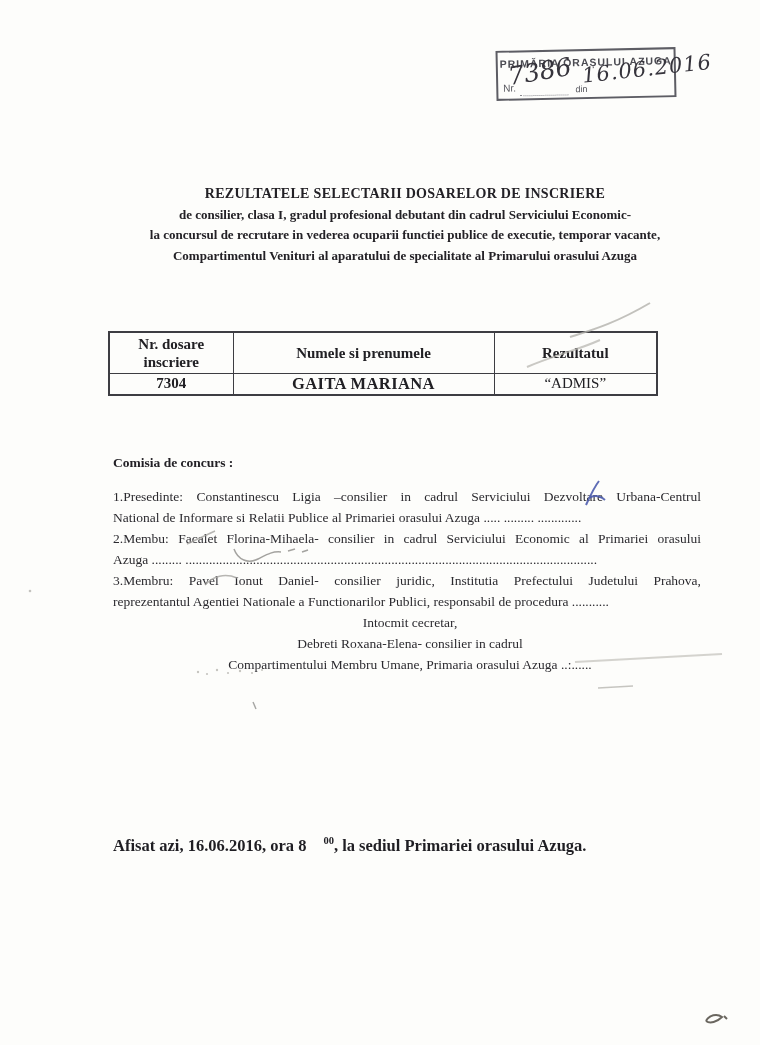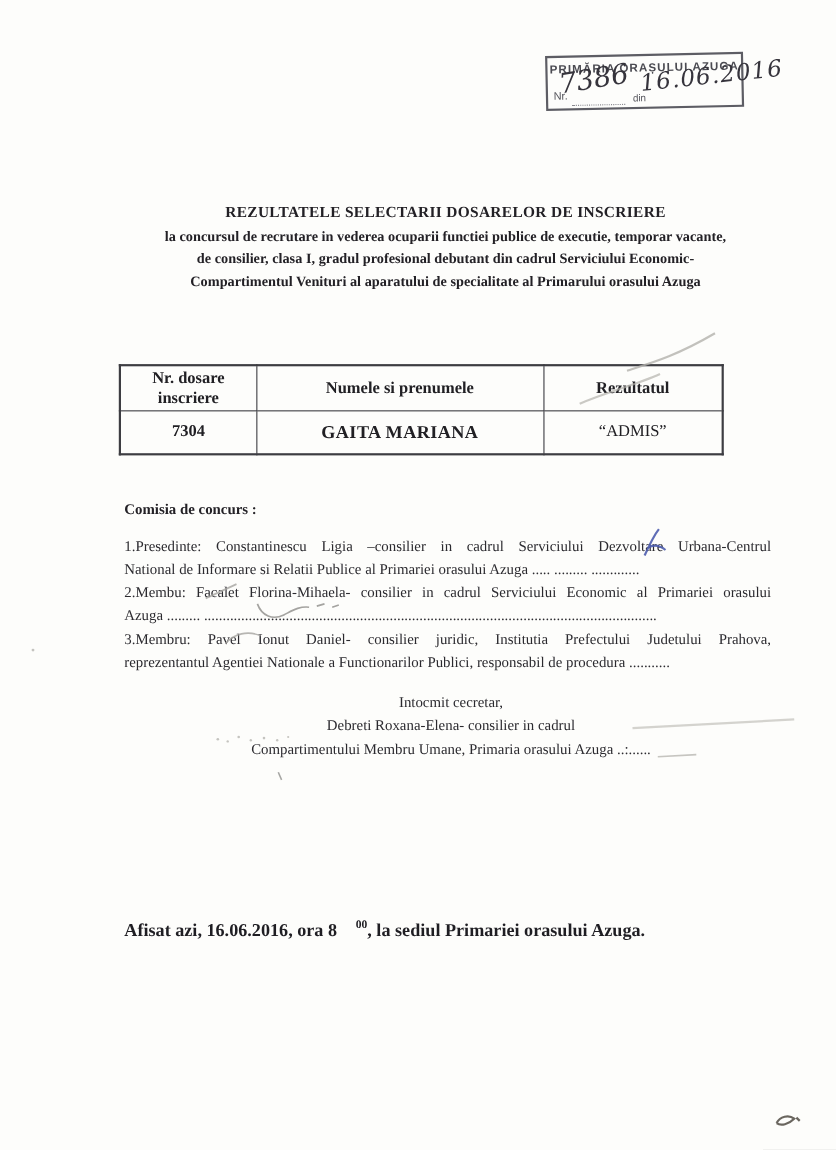--- a/index.html
+++ b/index.html
@@ -63,40 +63,40 @@
   .results-table td,.results-table th{
     border:1.6px solid #3d3d42;
     text-align:center;vertical-align:middle;
     padding:0 4px;box-sizing:border-box;
   }
   .results-table{border:2px solid #3d3d42;padding-left:24px;}
   .col-dosar{width:124px;}
   .col-name{width:261px;}
   .col-result{width:163px;}
   .hdr-row th{height:41px;font-size:15px;font-weight:bold;white-space:pre-line;line-height:18px;}
-  .data-row td{height:40px;}
+  .data-row td{height:22px;}
   .cell-dosar{font-weight:bold;font-size:15px;}
   .cell-name{font-weight:bold;font-size:16.5px;letter-spacing:0.4px;}
   .cell-result{font-size:15px;}
 
   
   .comisia-heading{
     position:absolute;left:113px;top:455px;
     font-size:13.5px;font-weight:bold;color:#232126;
   }
   .commission{
     position:absolute;left:113px;top:486px;width:588px;
     font-size:13.5px;line-height:21px;color:#2b2a2f;
   }
   .line-justify{text-align:justify;text-align-last:justify;}
   .line-left{white-space:nowrap;overflow:hidden;}
 
   
   .signature{
-    position:absolute;left:130px;top:628px;width:560px;
+    position:absolute;left:130px;top:612px;width:560px;
     text-align:center;font-size:13.5px;line-height:21px;color:#2b2a2f;
   }
 
   
   .footer-line{
     position:absolute;left:113px;top:836px;
     font-size:16.5px;font-weight:bold;color:#1f1e23;
   }
   .footer-line .sup{font-size:10.5px;position:relative;top:-7px;margin-left:17px;}
 
@@ -112,22 +112,22 @@
     <div class="stamp-org">PRIMĂRIA ORAȘULUI AZUGA</div>
     <span class="stamp-nr-label">Nr.</span>
     <div class="stamp-dotline"></div>
     <span class="stamp-din">din</span>
     <span class="hw hw-nr">7386</span>
     <span class="hw hw-date">16.06.2016</span>
   </div>
 
   <div class="title-block">
     <div class="doc-title">REZULTATELE SELECTARII DOSARELOR DE INSCRIERE</div>
+    <div class="doc-subtitle">de consilier, clasa I, gradul profesional debutant din cadrul Serviciului Economic-</div>
     <div class="doc-subtitle">la concursul de recrutare in vederea ocuparii functiei publice de executie, temporar vacante,</div>
-    <div class="doc-subtitle">de consilier, clasa I, gradul profesional debutant din cadrul Serviciului Economic-</div>
     <div class="doc-subtitle">Compartimentul Venituri al aparatului de specialitate al Primarului orasului Azuga</div>
   </div>
 
   <table class="results-table">
     <colgroup>
       <col class="col-dosar">
         <col class="col-name">
         <col class="col-result">
     </colgroup>
     <tbody>

